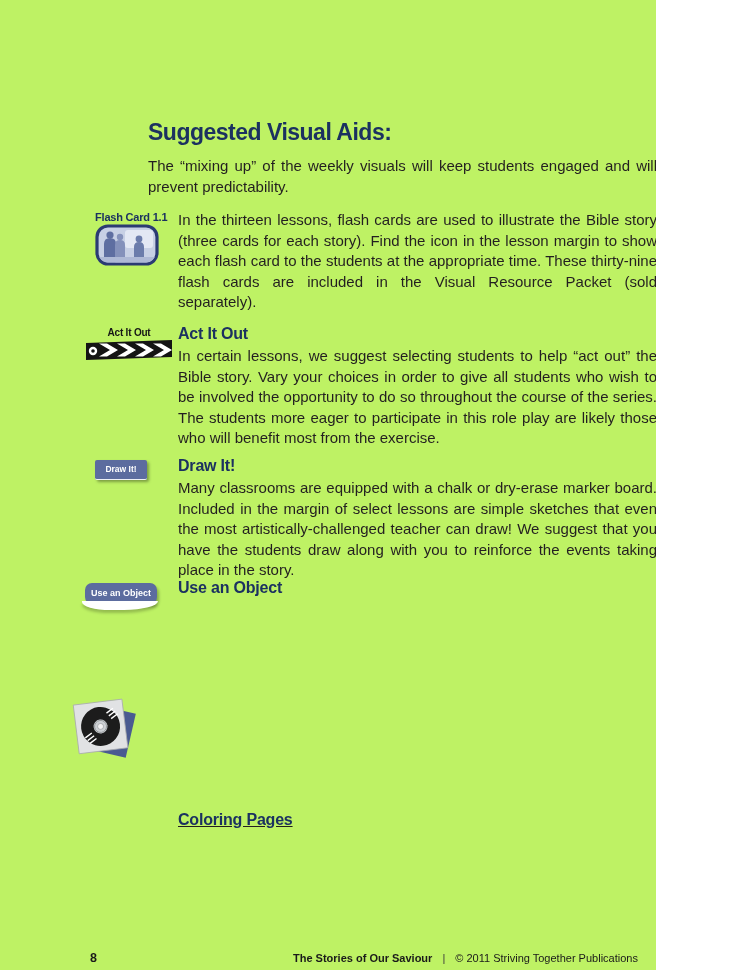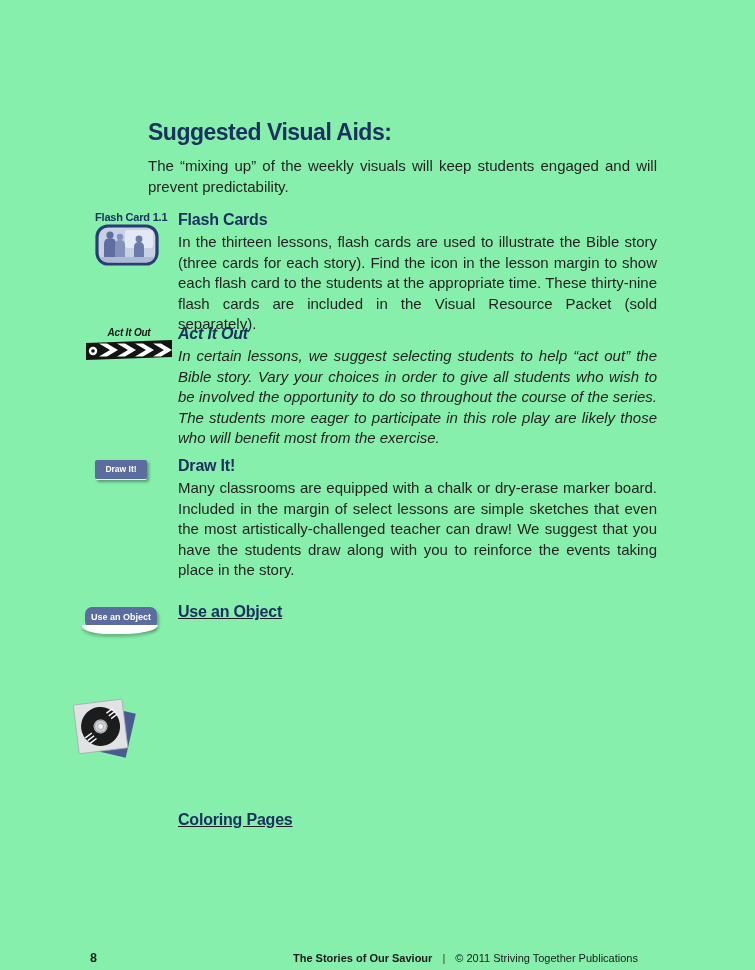--- a/index.html
+++ b/index.html
@@ -1,18 +1,18 @@
 <!DOCTYPE html>
 <html><head>
 <meta charset="utf-8">
 <style>
   html,body { margin:0; padding:0; background:#ffffff; }
   .page {
-    position:relative; width:755px; height:970px; overflow:hidden;
-    background:#86efac; color:#231f20;
+    position:relative; width:656px; height:970px; overflow:hidden;
+    background:#bef264; color:#231f20;
     font-family:"Liberation Sans", sans-serif;
   }
   .content { position:absolute; left:148px; top:118px; width:509px; }
   .abs { position:absolute; }
 
   h1.main-heading {
     margin:0; font-size:23px; font-weight:bold; color:#1b3160;
     letter-spacing:-0.5px; line-height:28px;
   }
   h3.sub-heading {
@@ -91,25 +91,24 @@
             <circle cx="15" cy="11" r="3.6" fill="#5e6ea1"></circle>
             <path d="M9,39 L9,20 Q9,14 15,14 Q21,14 21,20 L21,39 Z" fill="#5e6ea1"></path>
             <circle cx="25" cy="13" r="3.2" fill="#8491bb"></circle>
             <path d="M20,39 L20,21 Q20,16 25,16 Q30,16 30,21 L30,39 Z" fill="#8491bb"></path>
             <circle cx="44" cy="15" r="3.4" fill="#6b7cab"></circle>
             <path d="M39,39 L39,23 Q39,18 44,18 Q49,18 49,23 L49,39 Z" fill="#6b7cab"></path>
             <rect x="3" y="33" width="58" height="6" fill="#aeb9d6"></rect>
           </g>
         </svg>
       </div>
-      <h3 class="sub-heading">Flash Cards</h3>
       <p class="body-text">In the thirteen lessons, flash cards are used to illustrate the Bible story (three cards for each story). Find the icon in the lesson margin to show each flash card to the students at the appropriate time. These thirty-nine flash cards are included in the Visual Resource Packet (sold separately).</p>
     </section>
 
-    <section class="abs sub" style="top:206px;font-style:italic;">
+    <section class="abs sub" style="top:206px;">
       <div class="margin-art act-art">
         <div class="act-label">Act It Out</div>
         <svg width="86" height="20" viewBox="0 0 86 20">
           <defs>
               <clipPath id="bandClip">
                 <polygon points="0,3 86,0 86,17 0,20"></polygon>
               </clipPath>
             </defs>
           <polygon points="0,3 86,0 86,17 0,20" fill="#141414"></polygon>
           <g clip-path="url(#bandClip)" fill="#ffffff">
@@ -127,21 +126,21 @@
     </section>
 
     <section class="abs sub" style="top:338px;">
       <div class="margin-art draw-art">
         <div class="badge draw-badge">Draw It!</div>
       </div>
       <h3 class="sub-heading">Draw It!</h3>
       <p class="body-text">Many classrooms are equipped with a chalk or dry-erase marker board. Included in the margin of select lessons are simple sketches that even the most artistically-challenged teacher can draw! We suggest that you have the students draw along with you to reinforce the events taking place in the story.</p>
     </section>
 
-    <section class="abs sub" style="top:484px;text-decoration:underline;">
+    <section class="abs sub" style="top:460px;">
       <div class="margin-art use-art">
         <div class="badge use-badge">Use an Object</div>
       </div>
       <h3 class="sub-heading">Use an Object</h3>
     </section>
 
     <section class="abs full" style="top:580px;">
       <div class="margin-art cd-art">
         <svg width="64" height="66" viewBox="0 0 64 66">
           <g transform="rotate(13 36 36)">

